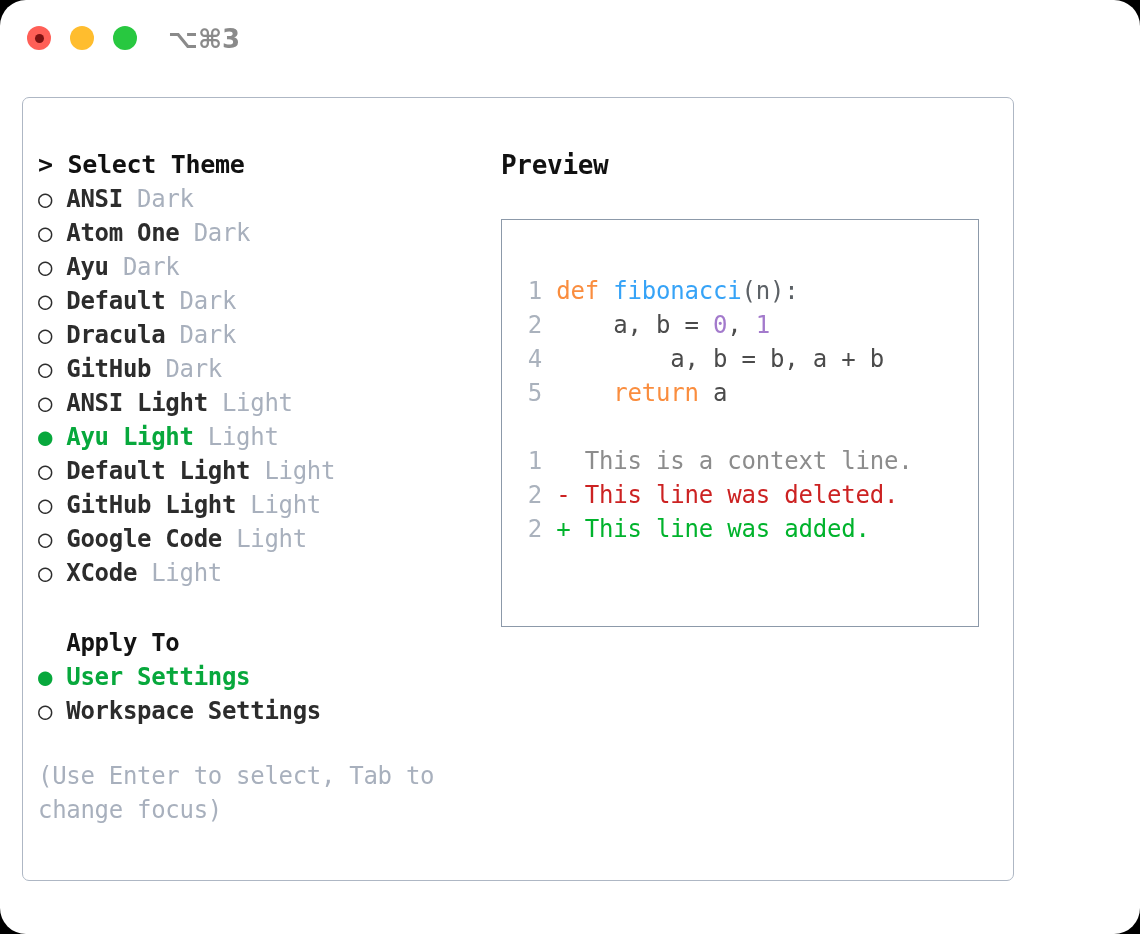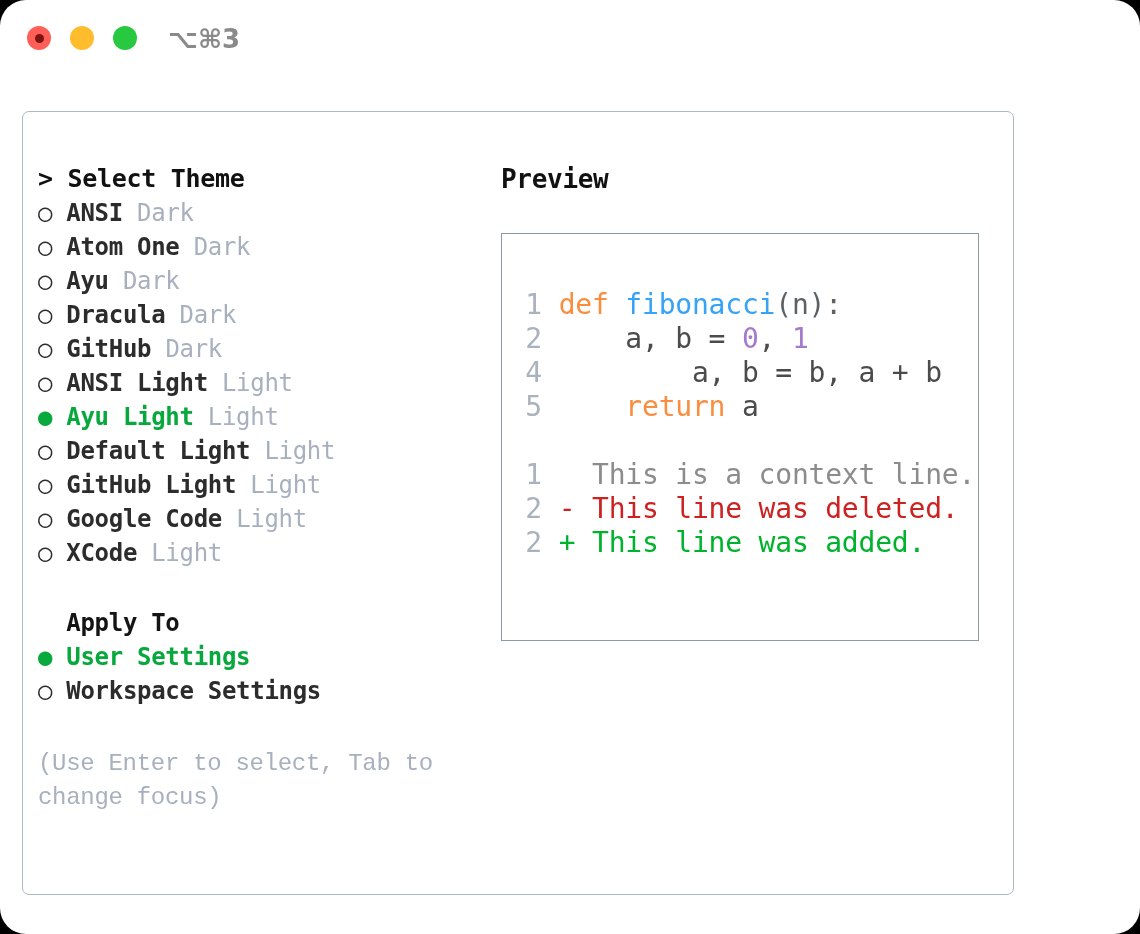--- a/index.html
+++ b/index.html
@@ -65,21 +65,21 @@
     font-weight: 700;
     color: #8a8a8a;
     letter-spacing: 0px;
     line-height: 34px;
     font-family: "DejaVu Sans", "Liberation Sans", sans-serif;
   }
 
   
   .panel {
     position: absolute;
-    left: 22px; top: 111px;
+    left: 22px; top: 97px;
     width: 992px;
     height: 784px;
     border: 1.5px solid #aeb7c4;
     border-radius: 7px;
     box-sizing: border-box;
     background: #ffffff;
   }
 
   
   .left-col {
@@ -120,27 +120,26 @@
     font-size: 24px;
     font-weight: 700;
     color: #141414;
     white-space: pre;
     letter-spacing: -0.3px;
   }
 
   .spacer-lg { height: 36px; }
 
   .hint {
-    margin-top: 39px;
+    margin-top: 31px;
     font-size: 24px;
     line-height: 34px;
     color: #a8b0bd;
     width: 410px;
     letter-spacing: -0.3px;
-    font-family: Liberation Mono, monospace;
   }
 
   
   .right-col {
     position: absolute;
     left: 478px; top: 50px;
     width: 500px;
   }
   .preview-title {
     font-size: 26px;
@@ -156,21 +155,21 @@
     height: 408px;
     border: 1.5px solid #8c99a9;
     box-sizing: border-box;
     background: #ffffff;
     padding: 54px 0 0 18px;
   }
 
   .code-line {
     height: 34px;
     line-height: 34px;
-    font-size: 28px;
+    font-size: 24px;
     white-space: pre;
     letter-spacing: -0.2px;
   }
   .ln {
     color: #aab2bd;
     display: inline-block;
     width: 22px;
     text-align: right;
   }
   .kw   { color: #fa8d3e; }
@@ -203,20 +202,21 @@
   <div class="panel">
 
     <div class="left-col">
 
       <div class="section-head"><span class="caret">&gt;</span> <span>Select Theme</span></div>
 
       <div id="theme-list">
           <div class="opt-row"><span class="marker">○</span> <span class="name">ANSI</span> <span class="tag">Dark</span></div>
           <div class="opt-row"><span class="marker">○</span> <span class="name">Atom One</span> <span class="tag">Dark</span></div>
           <div class="opt-row"><span class="marker">○</span> <span class="name">Ayu</span> <span class="tag">Dark</span></div>
+          <div class="opt-row"><span class="marker">○</span> <span class="name">Default</span> <span class="tag">Dark</span></div>
           <div class="opt-row"><span class="marker">○</span> <span class="name">Dracula</span> <span class="tag">Dark</span></div>
           <div class="opt-row"><span class="marker">○</span> <span class="name">GitHub</span> <span class="tag">Dark</span></div>
           <div class="opt-row"><span class="marker">○</span> <span class="name">ANSI Light</span> <span class="tag">Light</span></div>
           <div class="opt-row selected"><span class="marker">●</span> <span class="name">Ayu Light</span> <span class="tag">Light</span></div>
           <div class="opt-row"><span class="marker">○</span> <span class="name">Default Light</span> <span class="tag">Light</span></div>
           <div class="opt-row"><span class="marker">○</span> <span class="name">GitHub Light</span> <span class="tag">Light</span></div>
           <div class="opt-row"><span class="marker">○</span> <span class="name">Google Code</span> <span class="tag">Light</span></div>
           <div class="opt-row"><span class="marker">○</span> <span class="name">XCode</span> <span class="tag">Light</span></div>
         </div>
 

